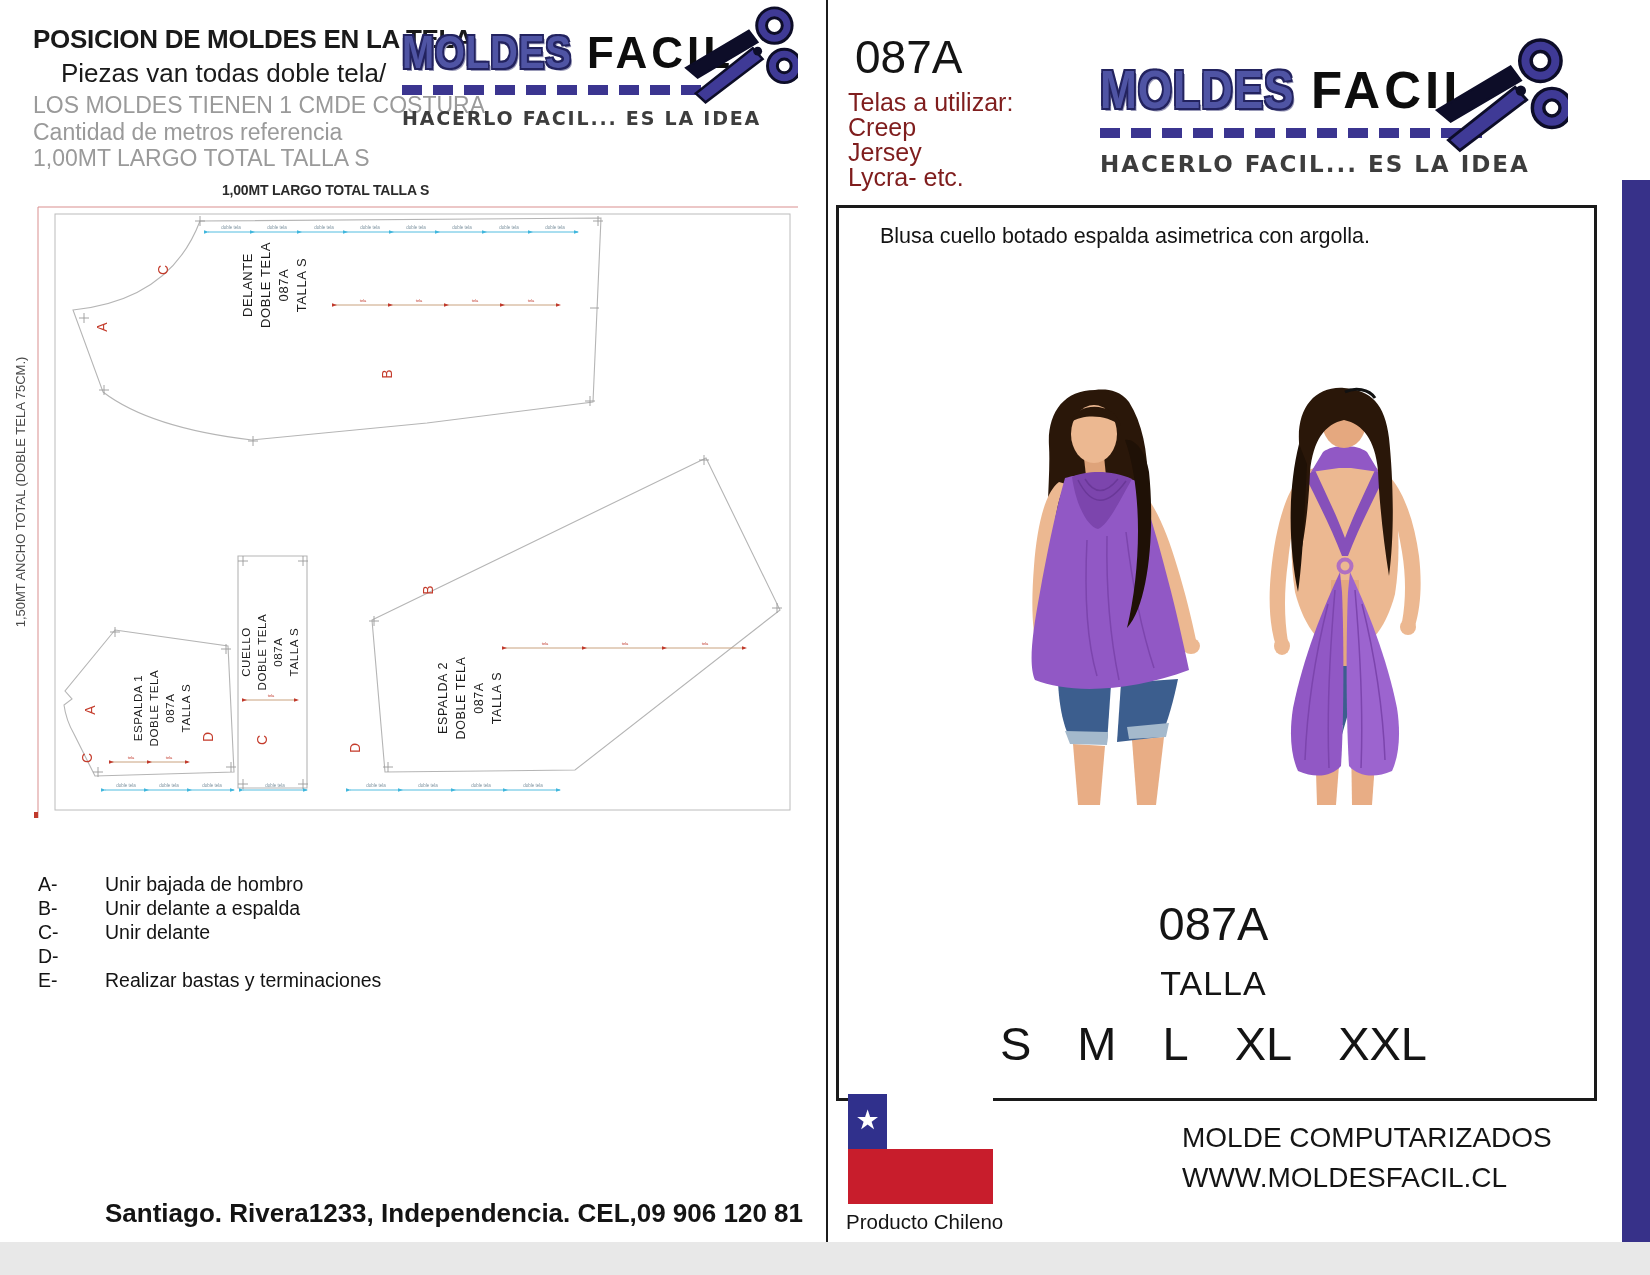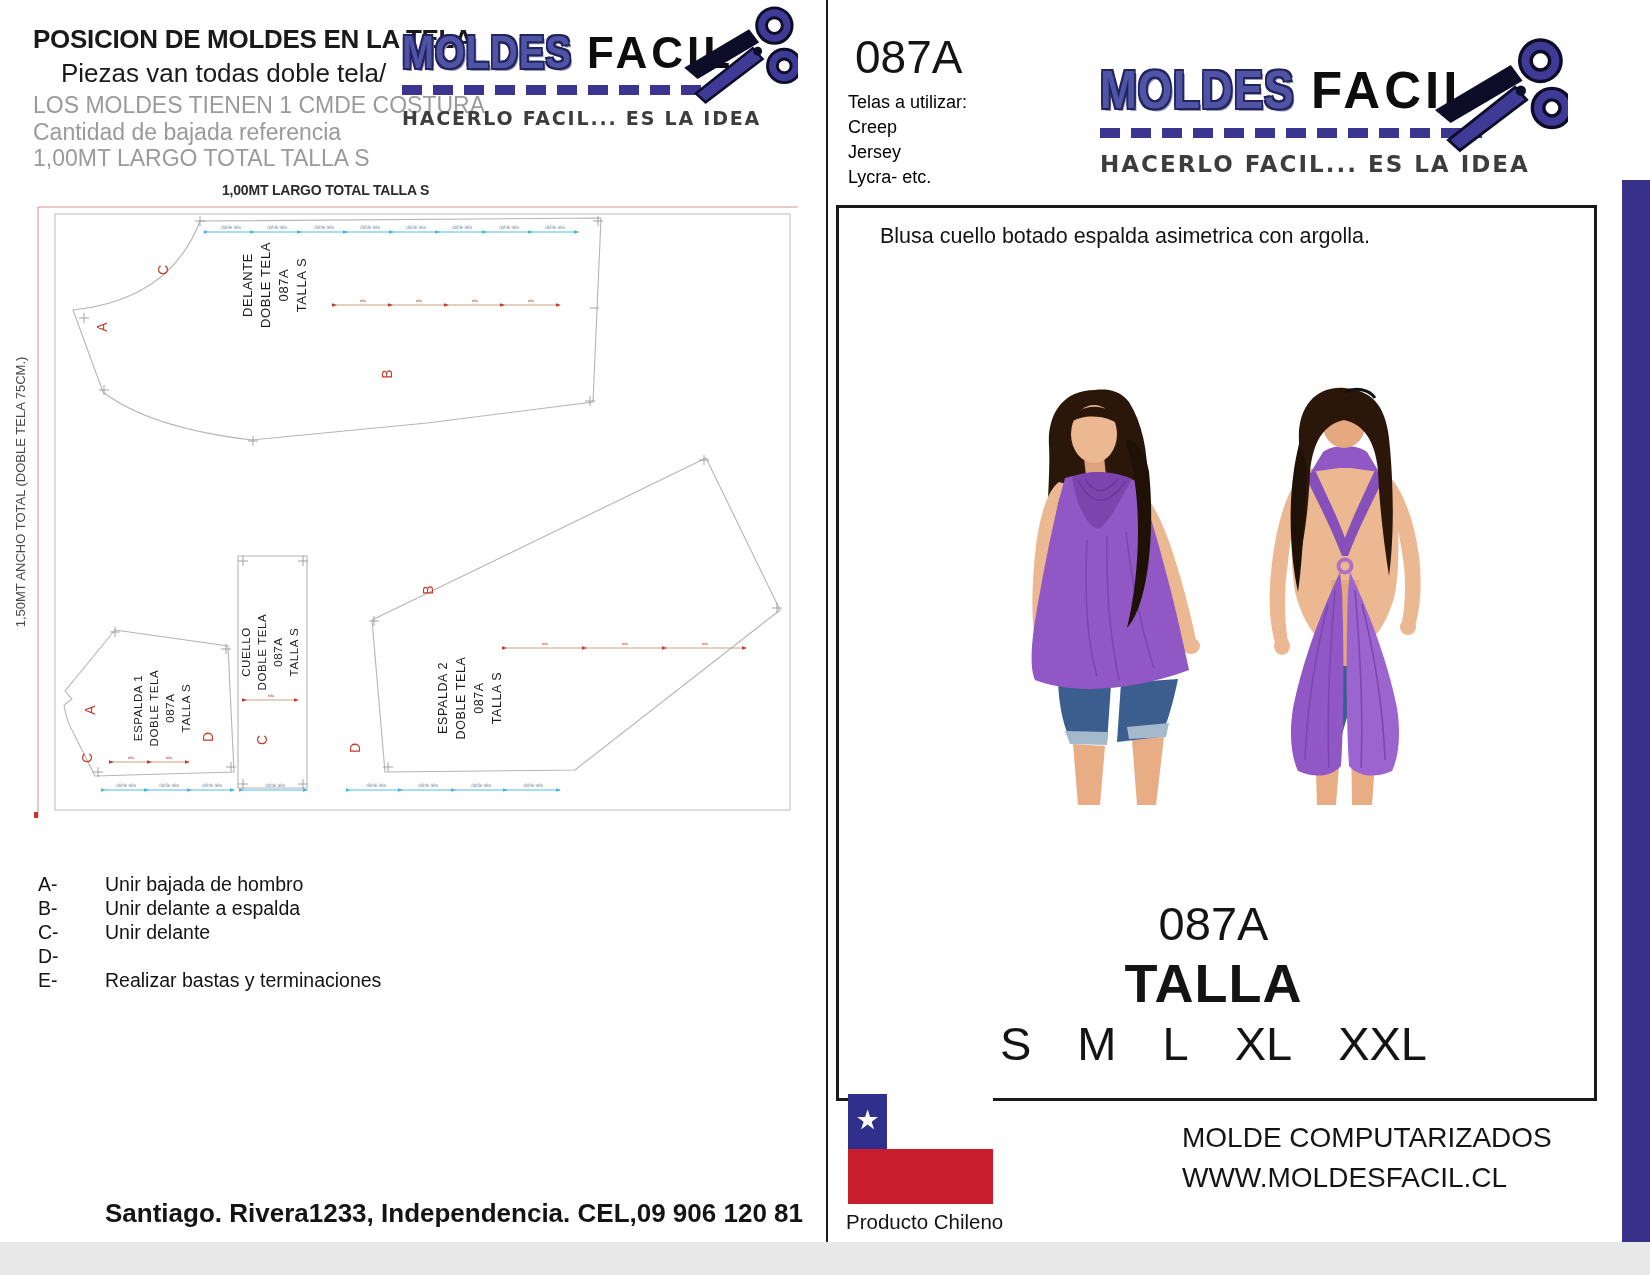--- a/index.html
+++ b/index.html
@@ -51,44 +51,44 @@
   .legend-key{width:67px;}
 
   
   .footer-left{left:105px;top:1198px;font-size:26px;font-weight:600;color:#141414;}
   .divider{left:826px;top:0;width:2px;height:1249px;background:#1c1c1c;}
   .bar-bottom{left:0;top:1247px;width:1650px;height:28px;background:#373189;}
   .bar-right{left:1622px;top:180px;width:28px;height:1095px;background:#373189;}
 
   
   .rp-code{left:855px;top:30px;font-size:46px;font-weight:500;color:#141414;}
-  .rp-fabrics{left:848px;top:90px;font-size:18px;line-height:25px;color:#000000;}
+  .rp-fabrics{left:848px;top:90px;font-size:25px;line-height:25px;color:#7f1d1d;}
   .info-box{left:836px;top:205px;width:755px;height:890px;border:3px solid #1a1a1a;}
   .rp-desc{left:880px;top:224px;font-size:21.5px;color:#141414;text-align:right;}
   .size-block{left:836px;top:895px;width:755px;text-align:center;color:#141414;}
   .size-code{font-size:47px;font-weight:500;line-height:58px;}
-  .size-label{font-size:54px;font-weight:700;line-height:60px;letter-spacing:1px;}
+  .size-label{font-size:34px;font-weight:400;line-height:60px;letter-spacing:1px;}
   .size-row{display:flex;justify-content:center;gap:46px;font-size:47px;font-weight:500;line-height:62px;}
   .flag{left:848px;top:1094px;width:145px;height:110px;}
   .flag-blue{position:absolute;left:0;top:0;width:39px;height:55px;background:#30308c;}
   .flag-star{position:absolute;left:0;top:0;width:39px;height:55px;color:#fff;font-size:27px;line-height:52px;text-align:center;}
   .flag-white{position:absolute;left:39px;top:0;width:106px;height:55px;background:#fff;}
   .flag-red{position:absolute;left:0;top:55px;width:145px;height:55px;background:#c81d2c;}
   .flag-caption{left:846px;top:1210px;font-size:20.5px;color:#141414;}
   .promo{left:1182px;top:1118px;font-size:28px;line-height:40px;color:#141414;}
 </style>
 </head>
 <body>
 
 <div class="canvas">
 
   <div class="abs lh1">POSICION DE MOLDES EN LA TELA</div>
   <div class="abs lh2">Piezas van todas doble tela/</div>
   <div class="abs lh3">LOS MOLDES TIENEN 1 CMDE COSTURA</div>
-  <div class="abs lh4">Cantidad de bajada referencia</div>
+  <div class="abs lh4">Cantidad de metros referencia</div>
   <div class="abs lh5">1,00MT LARGO TOTAL TALLA S</div>
 
   <div class="logo logo-left">
     <div class="logo-row">
       <span class="logo-moldes">MOLDES</span>
       <span class="logo-facil">FACIL</span>
     </div>
     <div class="logo-dashes"></div>
     <div class="logo-tagline">HACERLO FACIL... ES LA IDEA</div>
     <svg class="scissors" viewBox="0 0 120 112">

